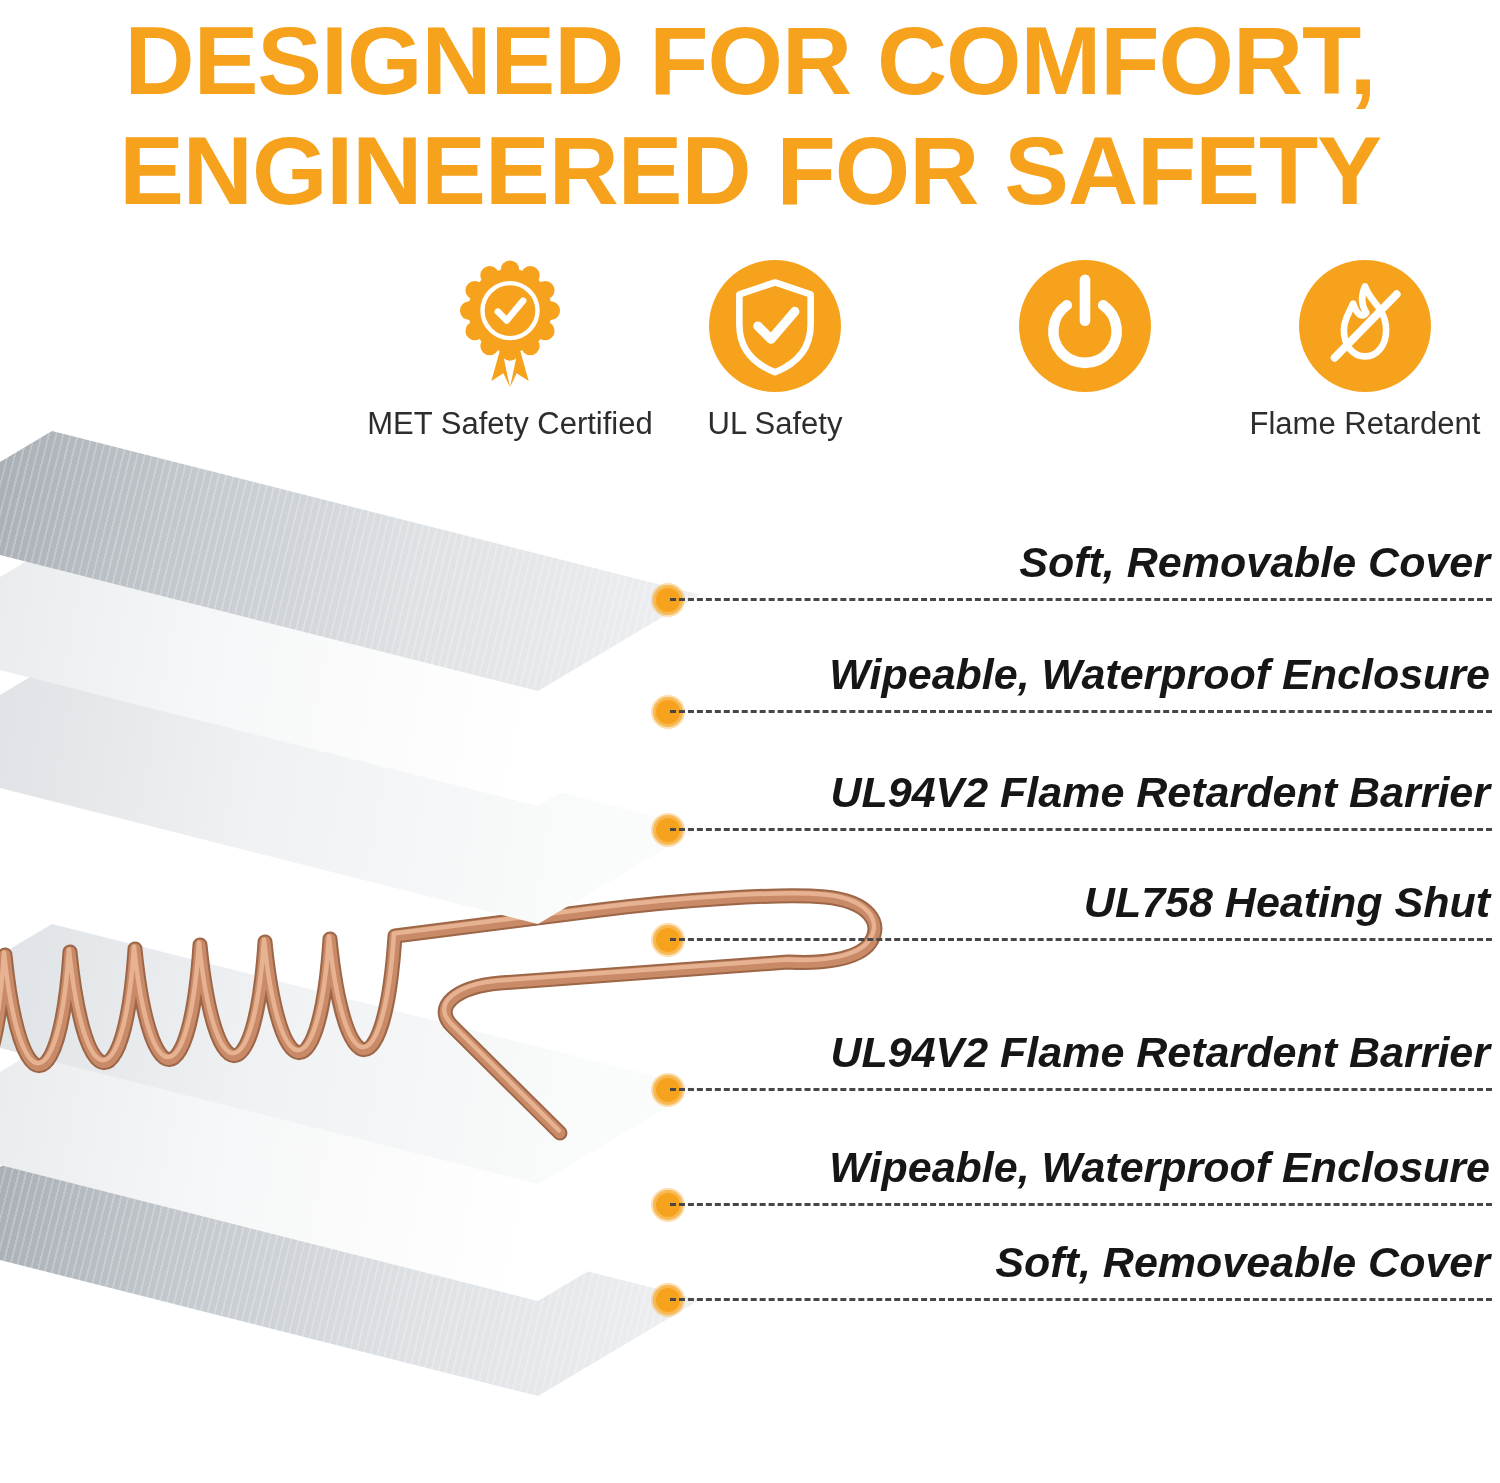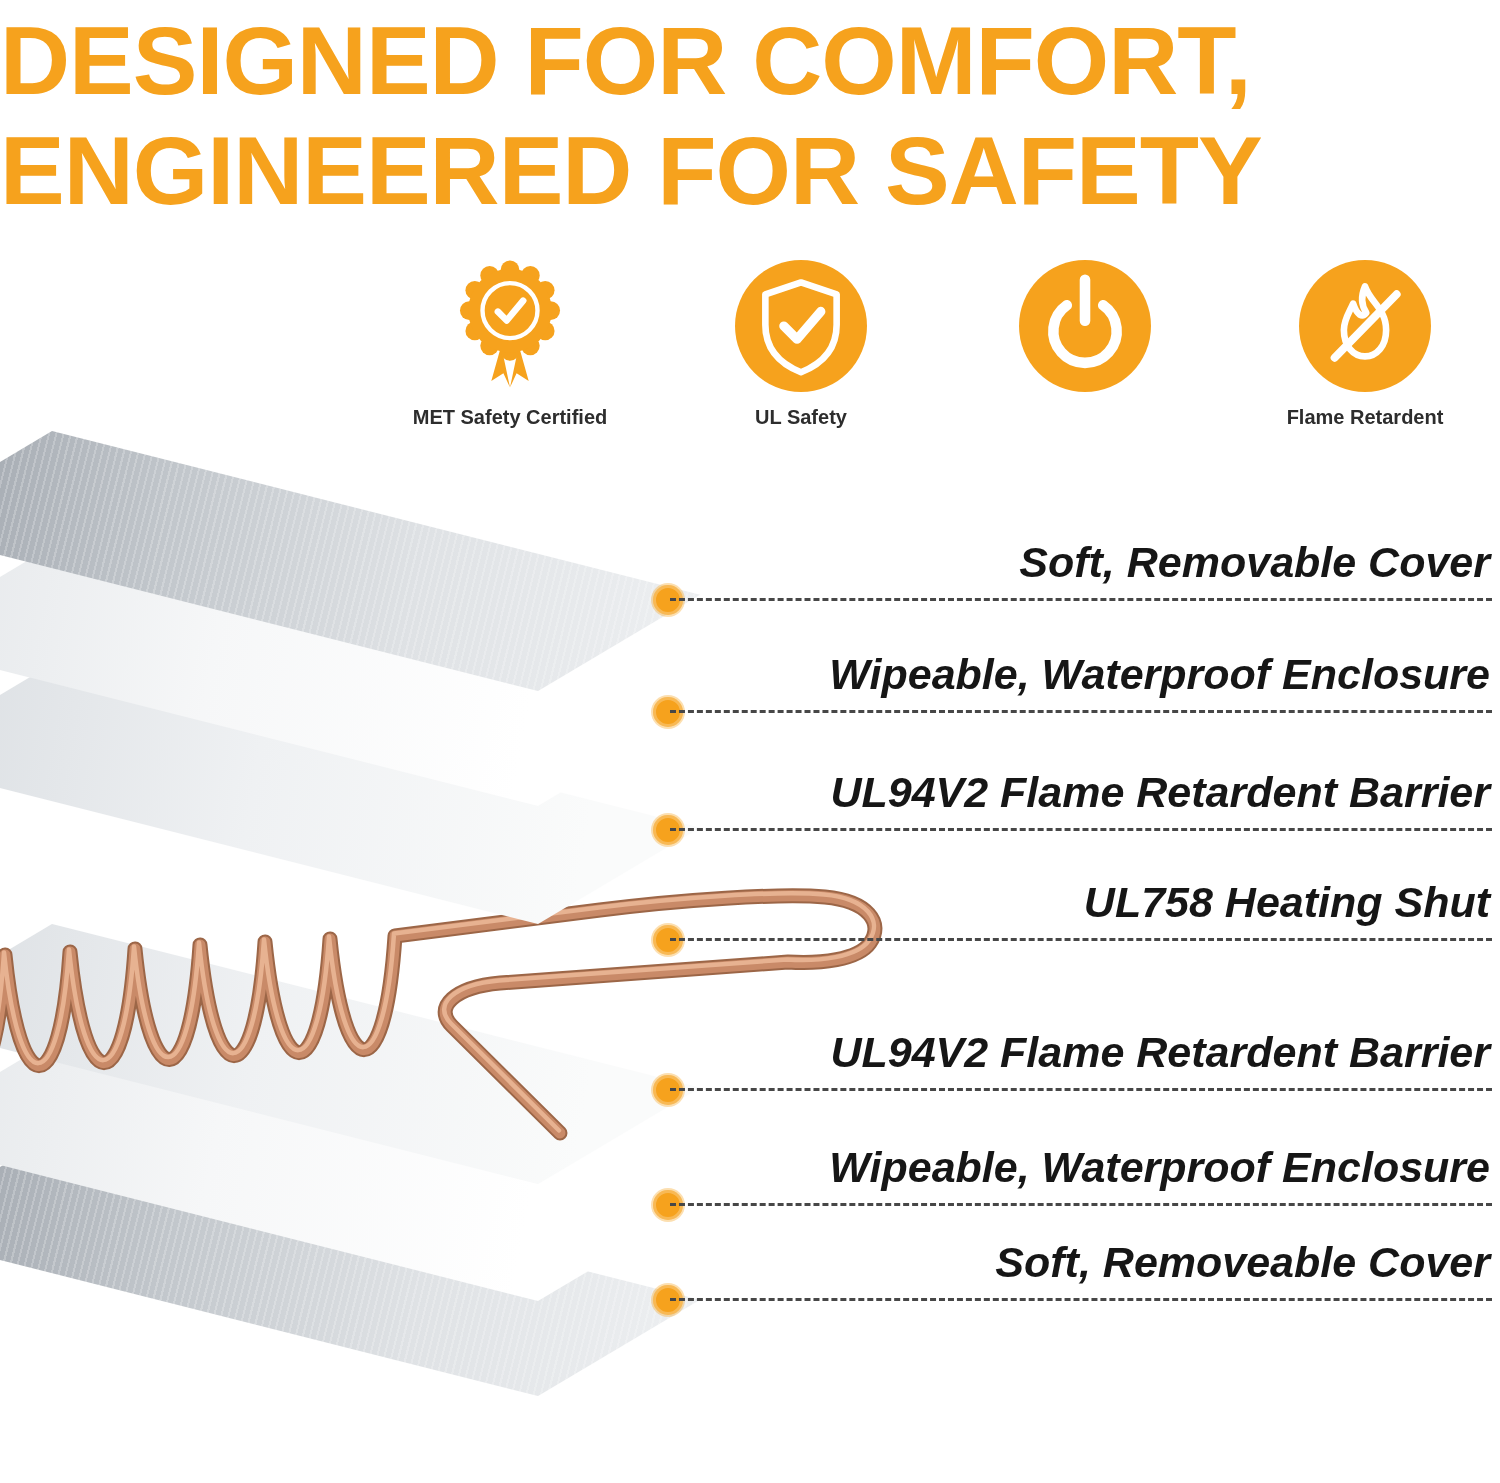--- a/index.html
+++ b/index.html
@@ -10,35 +10,36 @@
     overflow:hidden;
     position:relative;
     color:#1c1c1c;
     --accent:#F6A21D;
   }
   .stage{position:absolute;inset:0;}
 
   
   .header{
     position:absolute;top:6px;left:0;width:100%;
+    text-align:center;
     color:var(--accent);
     font-weight:700;
     font-size:97px;
     line-height:1.13;
     letter-spacing:-1px;
   }
 
   
   .badge{position:absolute;top:260px;width:330px;text-align:center;}
   .badge .ic{width:132px;height:132px;margin:0 auto;display:block;}
   .badge .cap{
-    margin-top:14px;font-size:20px;font-weight:700;color:#2d2d2d;white-space:nowrap;
+    margin-top:14px;font-size:31px;font-weight:400;color:#2d2d2d;white-space:nowrap;
   }
   #badge-0{left:345px;}
-  #badge-1{left:636px;text-align:center;}
+  #badge-1{left:610px;text-align:center;}
   #badge-2{left:920px;}
   #badge-3{left:1200px;}
 
   
   .sheet{
     position:absolute;
     width:810px;height:260px;
     clip-path:polygon(20% 0%, 100% 63%, 80% 100%, 0% 37%);
     filter:drop-shadow(0 10px 9px rgba(70,80,95,.18));
   }

